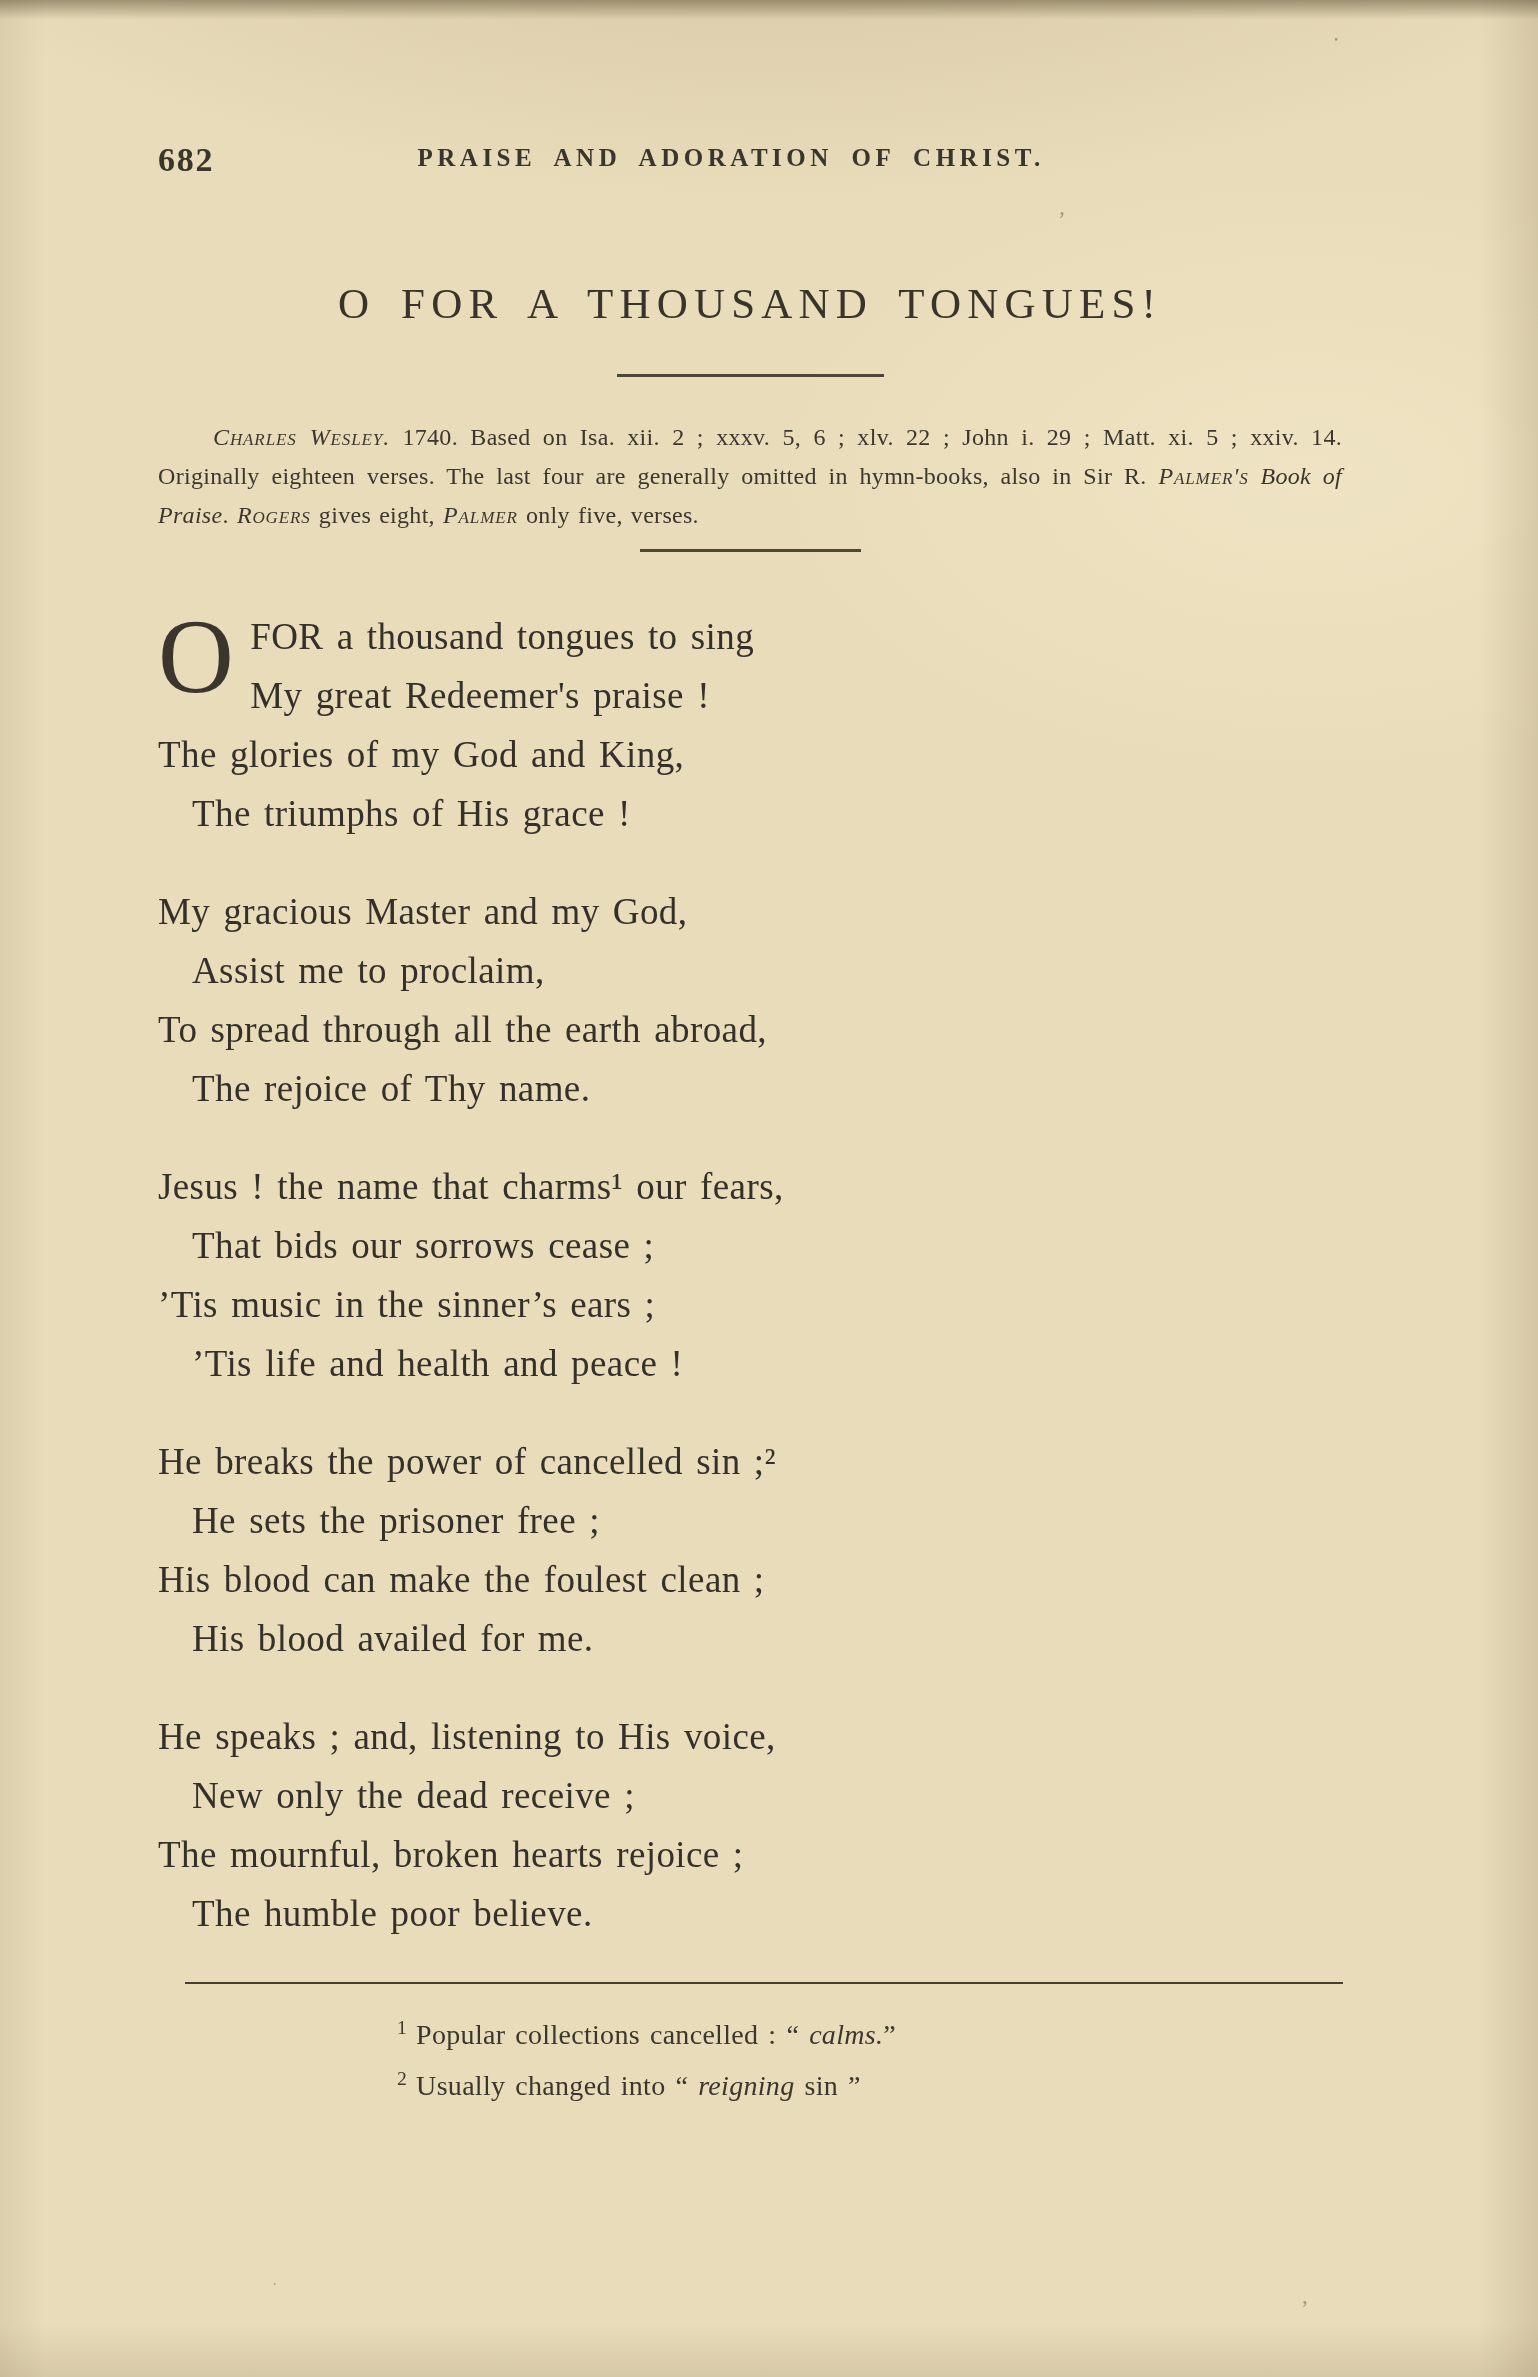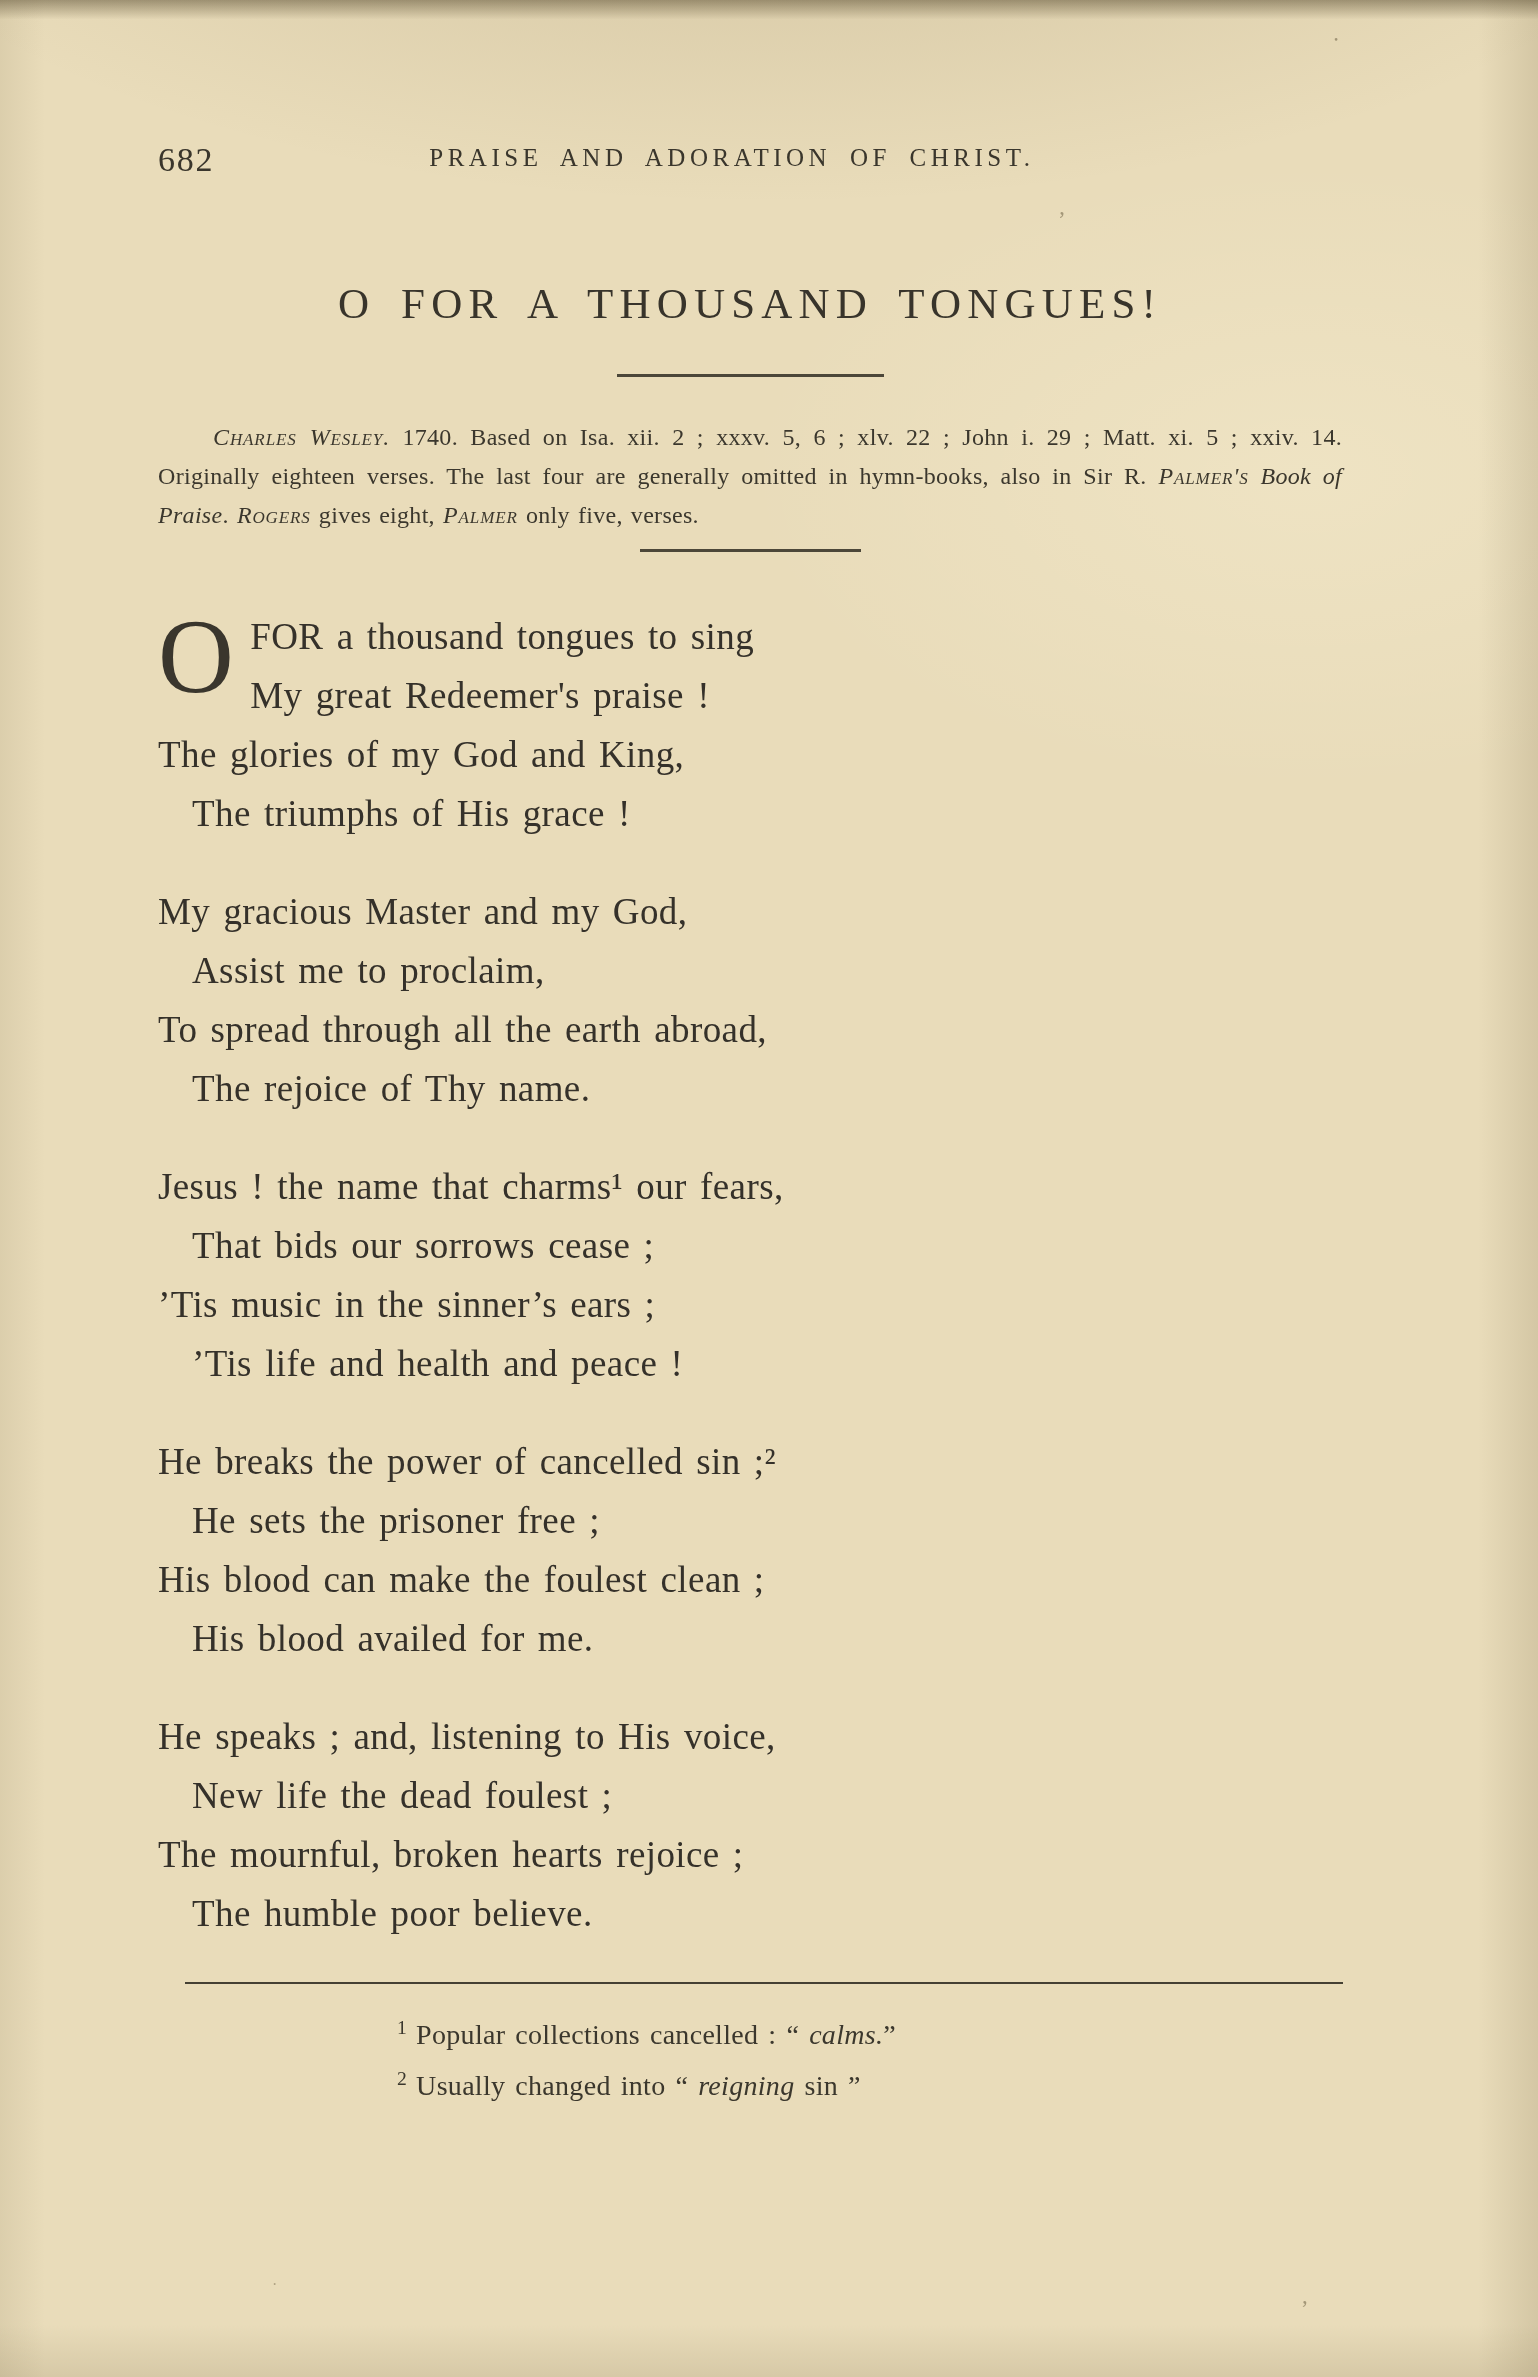--- a/index.html
+++ b/index.html
@@ -17,21 +17,21 @@
       radial-gradient(1425px 623px at 50% -232px, rgba(112,92,52,.22), rgba(112,92,52,0) 70%),
       linear-gradient(180deg, rgba(70,58,32,.45) 0px, rgba(70,58,32,0) 19.6px),
       linear-gradient(0deg, rgba(100,84,48,.14) 0px, rgba(100,84,48,0) 53px),
       linear-gradient(90deg, rgba(100,84,48,.10) 0px, rgba(100,84,48,0) 45px, rgba(100,84,48,0) 1478px, rgba(100,84,48,.16) 1539px),
       radial-gradient(801px 445px at 85% 20%, rgba(255,248,222,.25), rgba(255,248,222,0) 70%),
       #e9dcba;
   }
   .content{position:absolute;left:158px;top:141px;width:1184px;}
 
   
-  .header{position:relative;height:45px;}
+  .header{position:relative;height:45px;font-weight:bold;}
   .page-num{font-size:34px;letter-spacing:1.8px;color:#3a362c;}
   .running-title{
     position:absolute;left:50%;top:3px;transform:translateX(-53%);
     font-size:25px;letter-spacing:4.5px;word-spacing:8px;color:#3a362c;white-space:nowrap;
   }
 
   
   .title{
     margin:93px 0 7px 0;text-align:center;font-weight:normal;
     font-size:43px;letter-spacing:6.2px;word-spacing:9px;color:#38342b;white-space:nowrap;
@@ -119,21 +119,21 @@
 
       <div class="verse">
         <div class="vline">He breaks the power of cancelled sin ;²</div>
         <div class="vline indent">He sets the prisoner free ;</div>
         <div class="vline">His blood can make the foulest clean ;</div>
         <div class="vline indent">His blood availed for me.</div>
       </div>
 
       <div class="verse">
         <div class="vline">He speaks ;  and, listening to His voice,</div>
-        <div class="vline indent">New life the dead foulest ;</div>
+        <div class="vline indent">New only the dead receive ;</div>
         <div class="vline">The mournful, broken hearts rejoice ;</div>
         <div class="vline indent">The humble poor believe.</div>
       </div>
 
     </div>
 
     <div class="footnote-rule"></div>
 
     <div class="footnotes">
       <div class="footnote"><sup>1</sup><span>Popular collections cancelled :  “ </span><span class="it">calms.</span><span>”</span></div>

